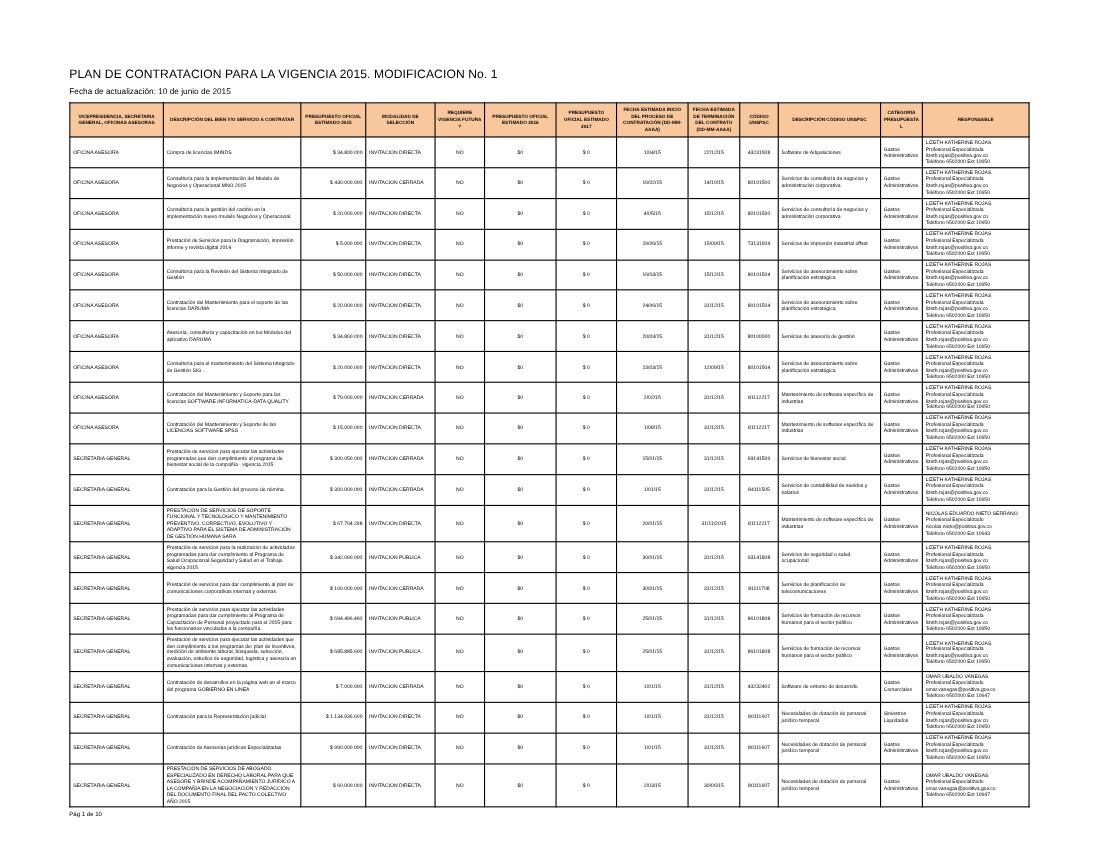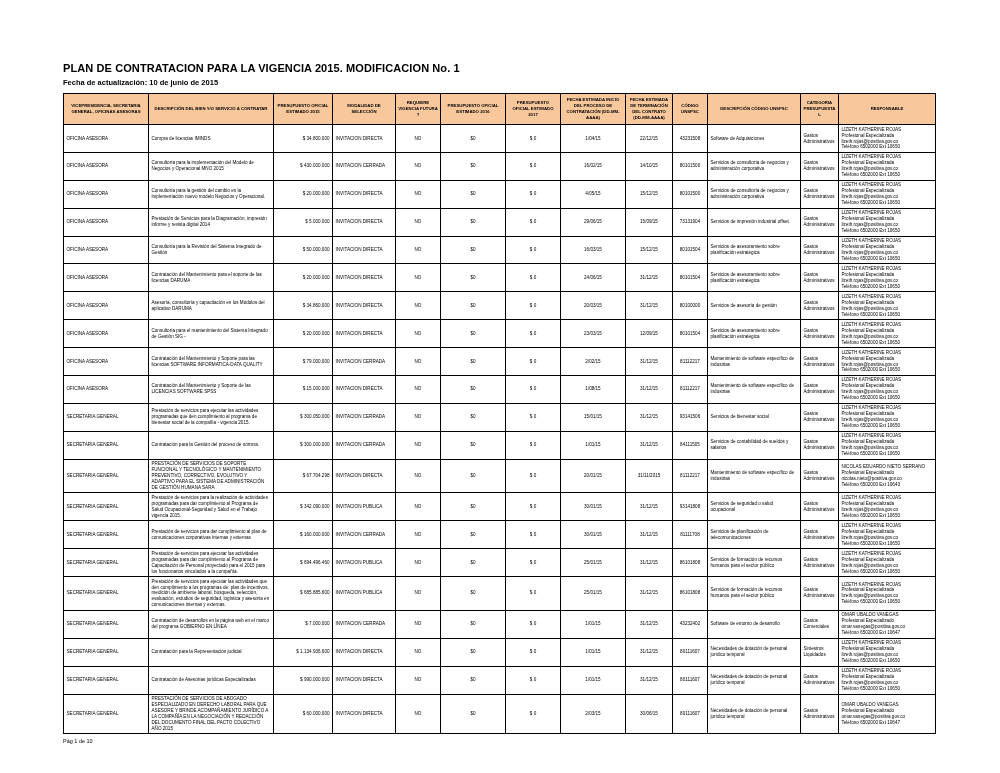--- a/index.html
+++ b/index.html
@@ -1,19 +1,19 @@
 <!DOCTYPE html>
 <html><head>
 <meta charset="utf-8">
 <style>
   html,body{margin:0;padding:0;background:#e9e9e9;}
   .page{position:relative;width:1000px;height:773px;background:#ffffff;overflow:hidden;
         font-family:"Liberation Sans",sans-serif;color:#000;}
-  .title{position:absolute;left:63px;top:62px;font-size:11px;font-weight:bold;letter-spacing:.1px;}
-  .subtitle{position:absolute;left:63px;top:78px;font-size:7.5px;font-weight:bold;}
+  .title{position:absolute;left:63px;top:62px;font-size:11px;font-weight:normal;letter-spacing:.1px;}
+  .subtitle{position:absolute;left:63px;top:78px;font-size:7.5px;font-weight:normal;}
   table.plan{position:absolute;left:63px;top:93px;width:872px;border-collapse:collapse;
              table-layout:fixed;border:1.5px solid #000;}
   table.plan th{border:1.4px solid #000;font-size:4.3px;font-weight:bold;text-align:center;
                 vertical-align:middle;padding:3px 2px;line-height:1.4;word-wrap:break-word;}
   table.plan td{border:0.8px solid #000;font-size:4.6px;line-height:1.3;padding:1.5px 2.5px;
                 vertical-align:middle;word-wrap:break-word;}
   td.a-left{text-align:left;}
   td.a-right{text-align:right;}
   td.a-center{text-align:center;}
   td.pre{white-space:pre-line;}

